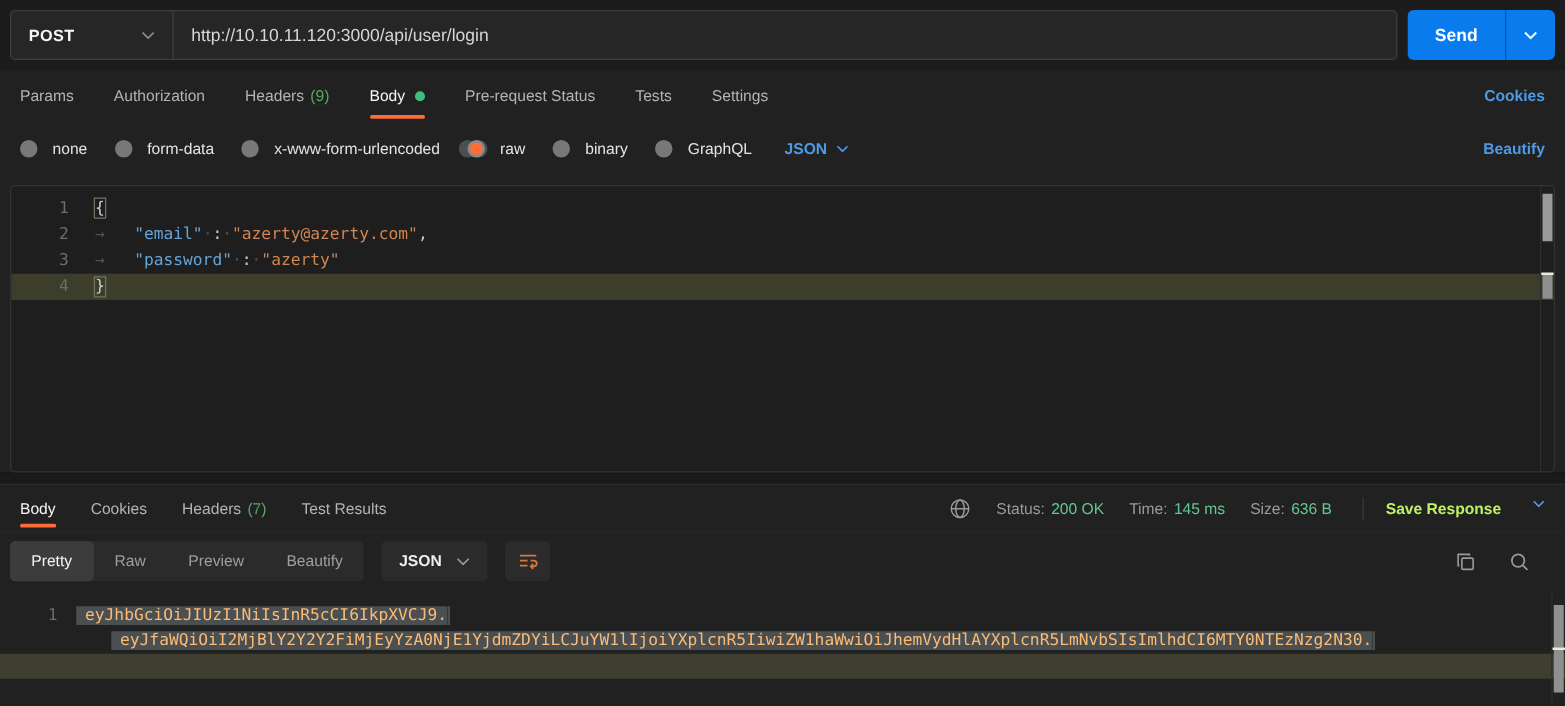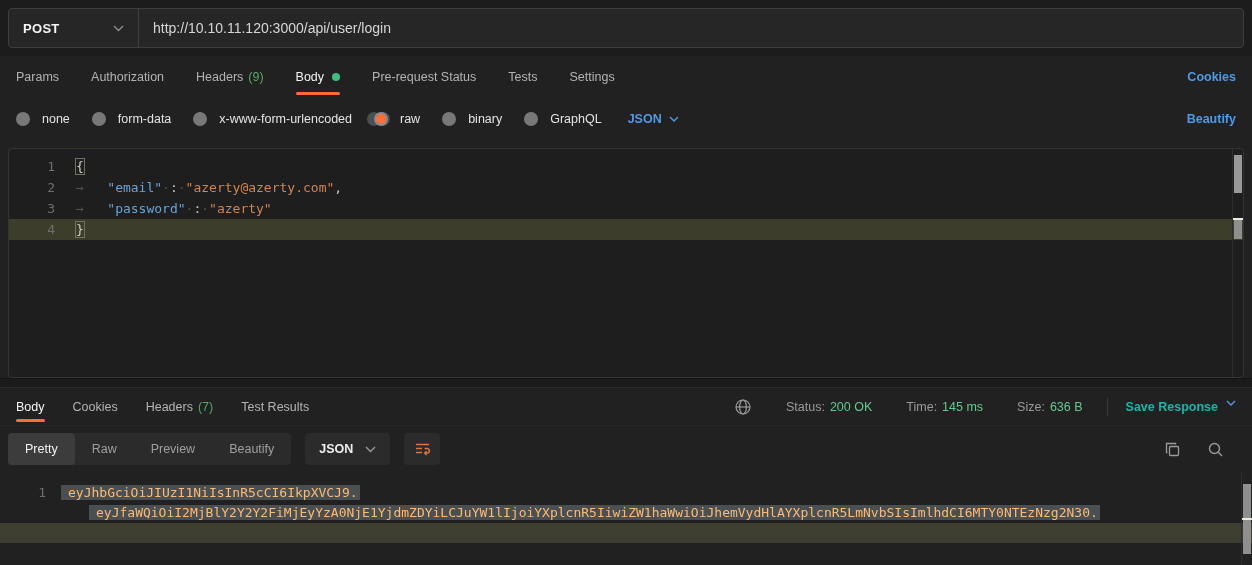--- a/index.html
+++ b/index.html
@@ -54,25 +54,25 @@
   .sb-thumb{position:absolute;left:1px;width:8px;background:#9a9a9a}
   .sb-mark-line{position:absolute;left:0;width:10px;height:2px;background:#ece9df}
   .sb-mark-block{position:absolute;left:1px;width:8px;background:#8f8f8f}
 
   
   .sep{height:10px;background:#1a1a1a;border-top:1px solid #141414;border-bottom:1px solid #2b2b2b;cursor:row-resize}
 
   
   .res-tabs{height:38px;display:flex;align-items:stretch;padding:0 16px;gap:28px;font-size:12.5px;border-bottom:1px solid #272727}
   .meta{margin-left:auto;display:flex;align-items:center;gap:10px;font-size:12.5px}
-  .meta-pair{display:flex;align-items:center;gap:5px;margin-left:24px;white-space:nowrap}
+  .meta-pair{display:flex;align-items:center;gap:5px;margin-left:10px;white-space:nowrap}
   .meta-label{color:#9a9a9a}
   .meta-val{color:#64c990}
   .meta-div{width:1px;height:18px;background:#3a3a3a;margin:0 8px 0 14px}
-  .save-resp{display:flex;align-items:flex-start;gap:8px;color:#14b8a6;font-weight:700;cursor:pointer;white-space:nowrap}
+  .save-resp{display:flex;align-items:flex-start;gap:25px;color:#bef264;font-weight:700;cursor:pointer;white-space:nowrap}
 
   
   .res-toolbar{height:46px;display:flex;align-items:center;padding:0 16px 0 8px;gap:14px}
   .seg{display:flex;align-items:center;background:#2b2b2b;border-radius:4px;height:32px}
   .seg-item{height:32px;display:flex;align-items:center;padding:0 17px;color:#9e9e9e;font-size:12.5px;border-radius:4px;cursor:pointer;white-space:nowrap}
   .seg-item.active{background:#3c3c3c;color:#f2f2f2}
   .json-btn{height:32px;background:#2b2b2b;border-radius:4px;display:flex;align-items:center;gap:12px;
             padding:0 14px;color:#eee;font-size:12.5px;font-weight:700;cursor:pointer}
   .wrap-btn{height:32px;width:36px;background:#2b2b2b;border-radius:4px;display:flex;align-items:center;justify-content:center;cursor:pointer}
   .tool-icons{margin-left:auto;display:flex;align-items:center;gap:26px;padding-right:12px}
@@ -96,20 +96,28 @@
   <div class="url-bar">
     <div class="url-control">
       <div class="method">
         <span class="method-label">POST</span>
         <svg width="11" height="7" viewBox="0 0 11 7">
             <path d="M1 1l4.5 4.5L10 1" stroke="#8d8d8d" stroke-width="1.4" fill="none"></path>
           </svg>
       </div>
       <input class="url-input" readonly="" value="http://10.10.11.120:3000/api/user/login" style="">
     </div>
+    <div class="send-group">
+      <button class="send-main">Send</button>
+      <button class="send-caret">
+        <svg width="11" height="7" viewBox="0 0 11 7">
+            <path d="M1 1l4.5 4.5L10 1" stroke="#fff" stroke-width="1.6" fill="none"></path>
+          </svg>
+      </button>
+    </div>
   </div>
 
   <div class="req-tabs">
     <div class="tab">
         <span>Params</span>
       </div>
       <div class="tab">
         <span>Authorization</span>
       </div>
       <div class="tab">

